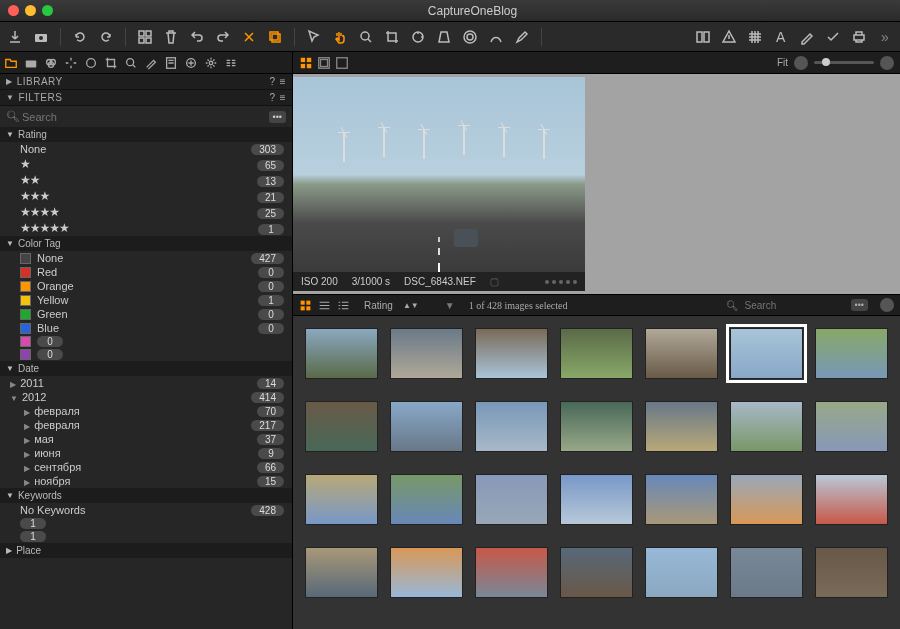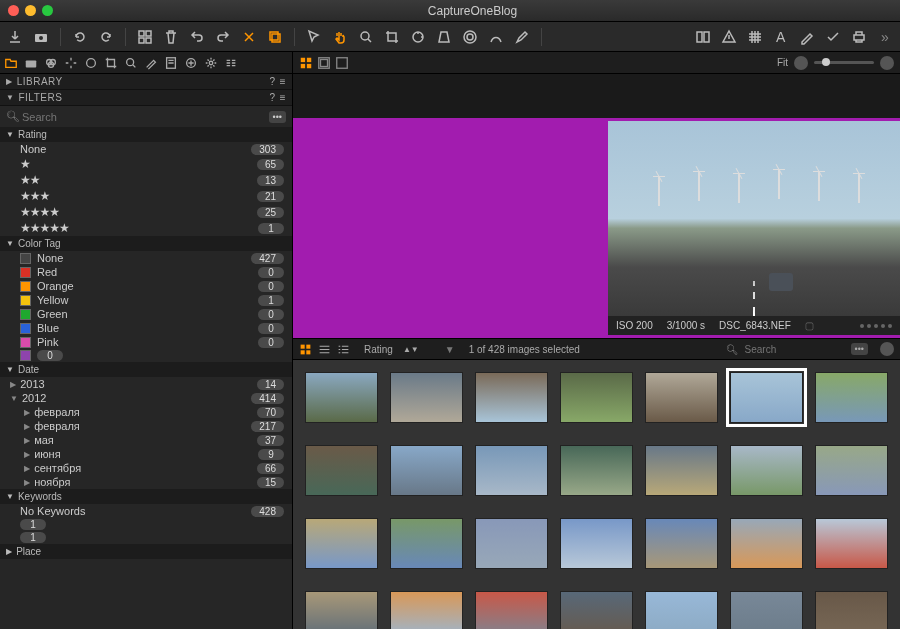--- a/index.html
+++ b/index.html
@@ -21,48 +21,48 @@
 .panel-head { height: 16px; background: #1e1e1e; display: flex; align-items: center; padding: 0 6px; border-bottom: 1px solid #111; font-size: 10px; color: #aaa; letter-spacing: 0.5px; }
 .panel-head .tri { margin-right: 4px; font-size: 8px; }
 .panel-head .sp { flex: 1; }
 .search-row { display: flex; align-items: center; padding: 4px 6px; gap: 4px; }
 .search-row .mag { color: #888; width: 12px; }
 .search-row input { flex: 1; background: transparent; border: none; color: #ccc; outline: none; font-size: 11px; }
 .search-row .dots { background: #444; border-radius: 3px; padding: 1px 4px; cursor: pointer; font-size: 9px; }
 .filters { flex: 1; overflow-y: auto; }
 .group-head { background: #1c1c1c; padding: 2px 6px; display: flex; align-items: center; font-size: 10px; color: #bbb; }
 .group-head .tri { margin-right: 4px; font-size: 8px; }
-.row { display: flex; align-items: center; padding: 1px 8px 1px 20px; cursor: pointer; }
+.row { display: flex; align-items: flex-end; padding: 1px 8px 1px 20px; cursor: pointer; }
 .row .lbl { flex: 1; color: #ccc; }
 .row .cnt { background: #4a4a4a; color: #ddd; border-radius: 8px; padding: 0px 8px; font-size: 10px; min-width: 26px; text-align: center; }
 .row .sw { width: 11px; height: 11px; border: 1px solid #666; margin-right: 6px; }
 .stars { color: #aaa; letter-spacing: -1px; font-size: 12px; }
 .content { flex: 1; display: flex; flex-direction: column; background: #1a1a1a; }
 .content-tabs { height: 22px; background: #1e1e1e; display: flex; align-items: center; padding: 0 6px; gap: 4px; border-bottom: 1px solid #000; }
 .content-tabs .ct-icon { color: #ff9500; cursor: pointer; display:flex; }
 .content-tabs .ct-icon.gray { color: #888; }
 .content-tabs svg { width: 14px; height: 14px; }
 .fit { margin-left: auto; display: flex; align-items: center; gap: 6px; color: #aaa; font-size: 10px; }
 .fit .slider { width: 60px; height: 3px; background: #555; border-radius: 2px; position: relative; }
 .fit .slider::before { content: ''; position: absolute; width: 8px; height: 8px; background: #ccc; border-radius: 50%; top: -3px; left: 8px; }
-.viewer { flex: 0 0 220px; display: flex; flex-direction: column; align-items: flex-end; justify-content: center; background: #a21caf; margin-top: 44px; }
+.viewer { flex: 0 0 220px; display: flex; flex-direction: column; align-items: flex-start; justify-content: center; background: #a3a3a3; }
 .preview { width: 292px; height: 195px; background: linear-gradient(to bottom, #a8c4d8 0%, #b8d0de 50%, #8a9a88 55%, #4a4a4a 75%, #3a3a3a 100%); position: relative; overflow: hidden; }
 .preview::after { content:''; position:absolute; bottom:0; left:50%; width:2px; height:60%; background:repeating-linear-gradient(to top, #fff 0 20px, transparent 20px 40px); transform: translateX(-50%) perspective(200px) rotateX(60deg); transform-origin: bottom;}
 .turbine { position:absolute; width:2px; height:30px; background:#ddd; }
 .turbine::before, .turbine::after { content:''; position:absolute; width:12px; height:1px; background:#ddd; top:0; left:-5px; }
 .turbine::after { transform: rotate(60deg); }
 .car { position:absolute; bottom:25px; left:55%; width:24px; height:18px; background:#4a5058; border-radius:3px; }
 .meta { width: 292px; background: #222; padding: 4px 8px; display: flex; gap: 14px; font-size: 10px; color: #ccc; align-items: center; }
 .meta .proof { display:flex; gap:3px; margin-left:auto; }
 .meta .proof span { width:4px; height:4px; background:#666; border-radius:50%; }
 .browser-bar { height: 22px; background: #1e1e1e; display: flex; align-items: center; padding: 0 6px; gap: 6px; border-top: 1px solid #000; border-bottom: 1px solid #000; font-size: 10px; color: #aaa; }
 .browser-bar .bb-icon { cursor: pointer; display:flex; }
 .browser-bar .bb-icon svg { width:13px; height:13px; color:#aaa; }
 .browser-bar .bb-icon.orange svg { color:#ff9500; }
-.browser-bar .sel-count { flex: 0 0 auto; margin: 0 8px; }
+.browser-bar .sel-count { flex: 0 0 auto; margin: 0 8px; font-family: Liberation Serif, serif; }
 .browser-bar input { background: transparent; border: none; color: #ccc; outline: none; font-size: 10px; width: 100px; }
 .thumbs { flex: 1; overflow-y: auto; padding: 12px; background: #333; }
 .thumb-row { display: flex; gap: 12px; margin-bottom: 22px; }
 .thumb { width: 73px; height: 51px; background: #556; cursor: pointer; position: relative; border: 1px solid #222; }
 .thumb.sel { outline: 3px solid #fff; outline-offset: 1px; }
 .svgicon { stroke: currentColor; fill: none; stroke-width: 1.5; }
 .avatar { width:14px; height:14px; background:#555; border-radius:50%; }
 </style>
 </head>
 <body>
@@ -380,37 +380,36 @@
             <span class="lbl">Green</span>
             <span class="cnt">0</span>
           </div>
           <div class="row">
             <span class="sw" style="background: rgb(41, 98, 217);"></span>
             <span class="lbl">Blue</span>
             <span class="cnt">0</span>
           </div>
           <div class="row">
             <span class="sw" style="background: rgb(217, 75, 170);"></span>
-            <span class="lbl">Pink</span>
             <span class="cnt">0</span>
           </div>
           <div class="row">
             <span class="sw" style="background: rgb(142, 68, 173);"></span>
             <span class="cnt">0</span>
           </div>
         </div>
 
       <div class="group-head">
           <span class="tri">▼</span>
           <span>Date</span>
         </div>
       <div id="date-rows">
           <div class="row" style="padding-left: 10px;">
             <span style="font-size:8px;margin-right:4px;color:#888">▶</span>
-            <span class="lbl">2013</span>
+            <span class="lbl">2011</span>
             <span class="cnt">14</span>
           </div>
           <div class="row" style="padding-left: 10px;">
             <span style="font-size:8px;margin-right:4px;color:#888">▼</span>
             <span class="lbl">2012</span>
             <span class="cnt">414</span>
           </div>
           <div class="row" style="padding-left: 24px;">
             <span style="font-size:8px;margin-right:4px;color:#888">▶</span>
             <span class="lbl">февраля</span>

